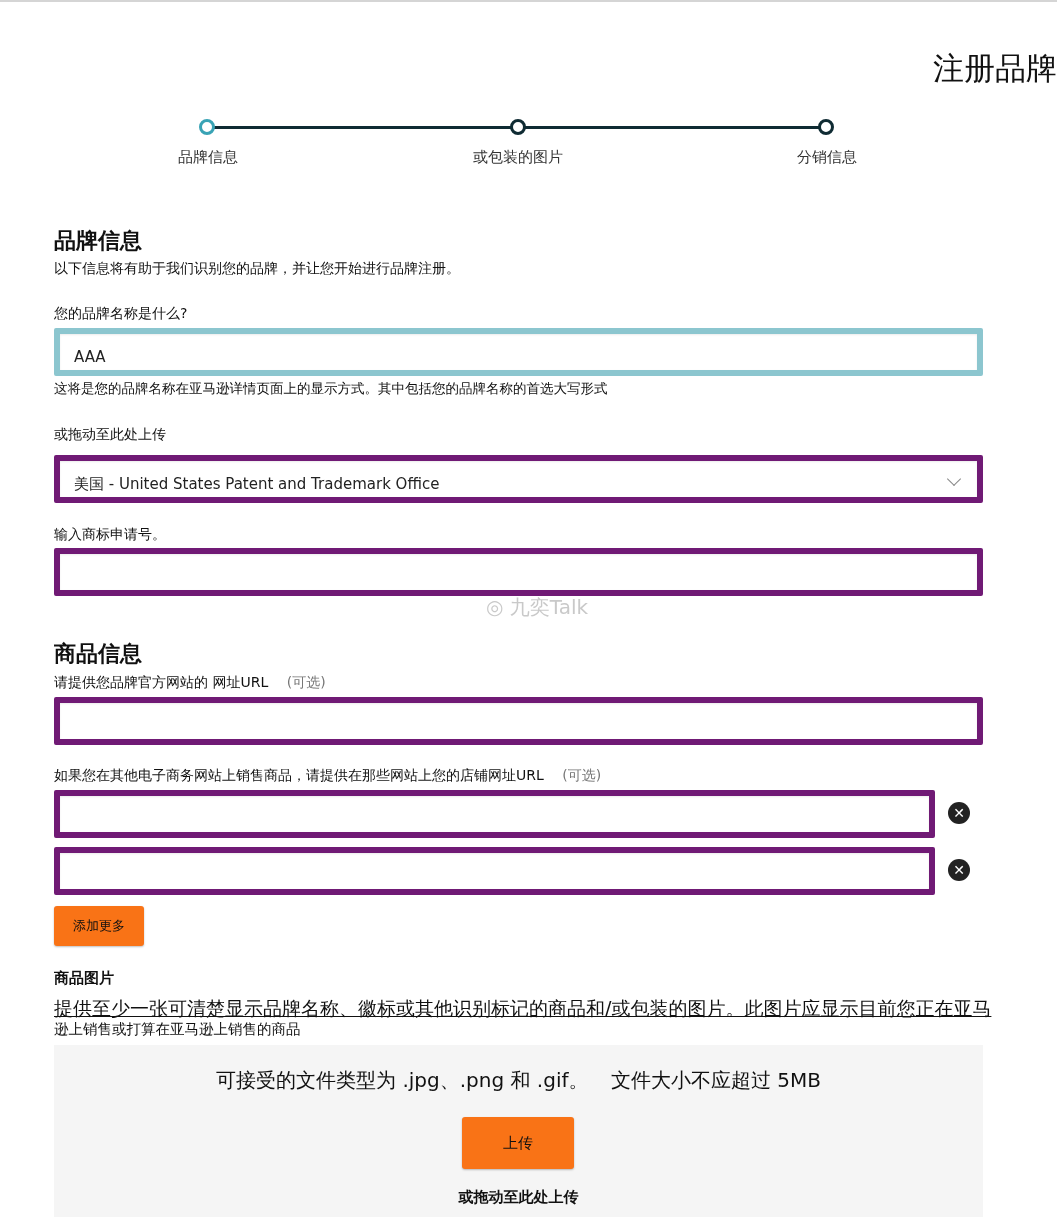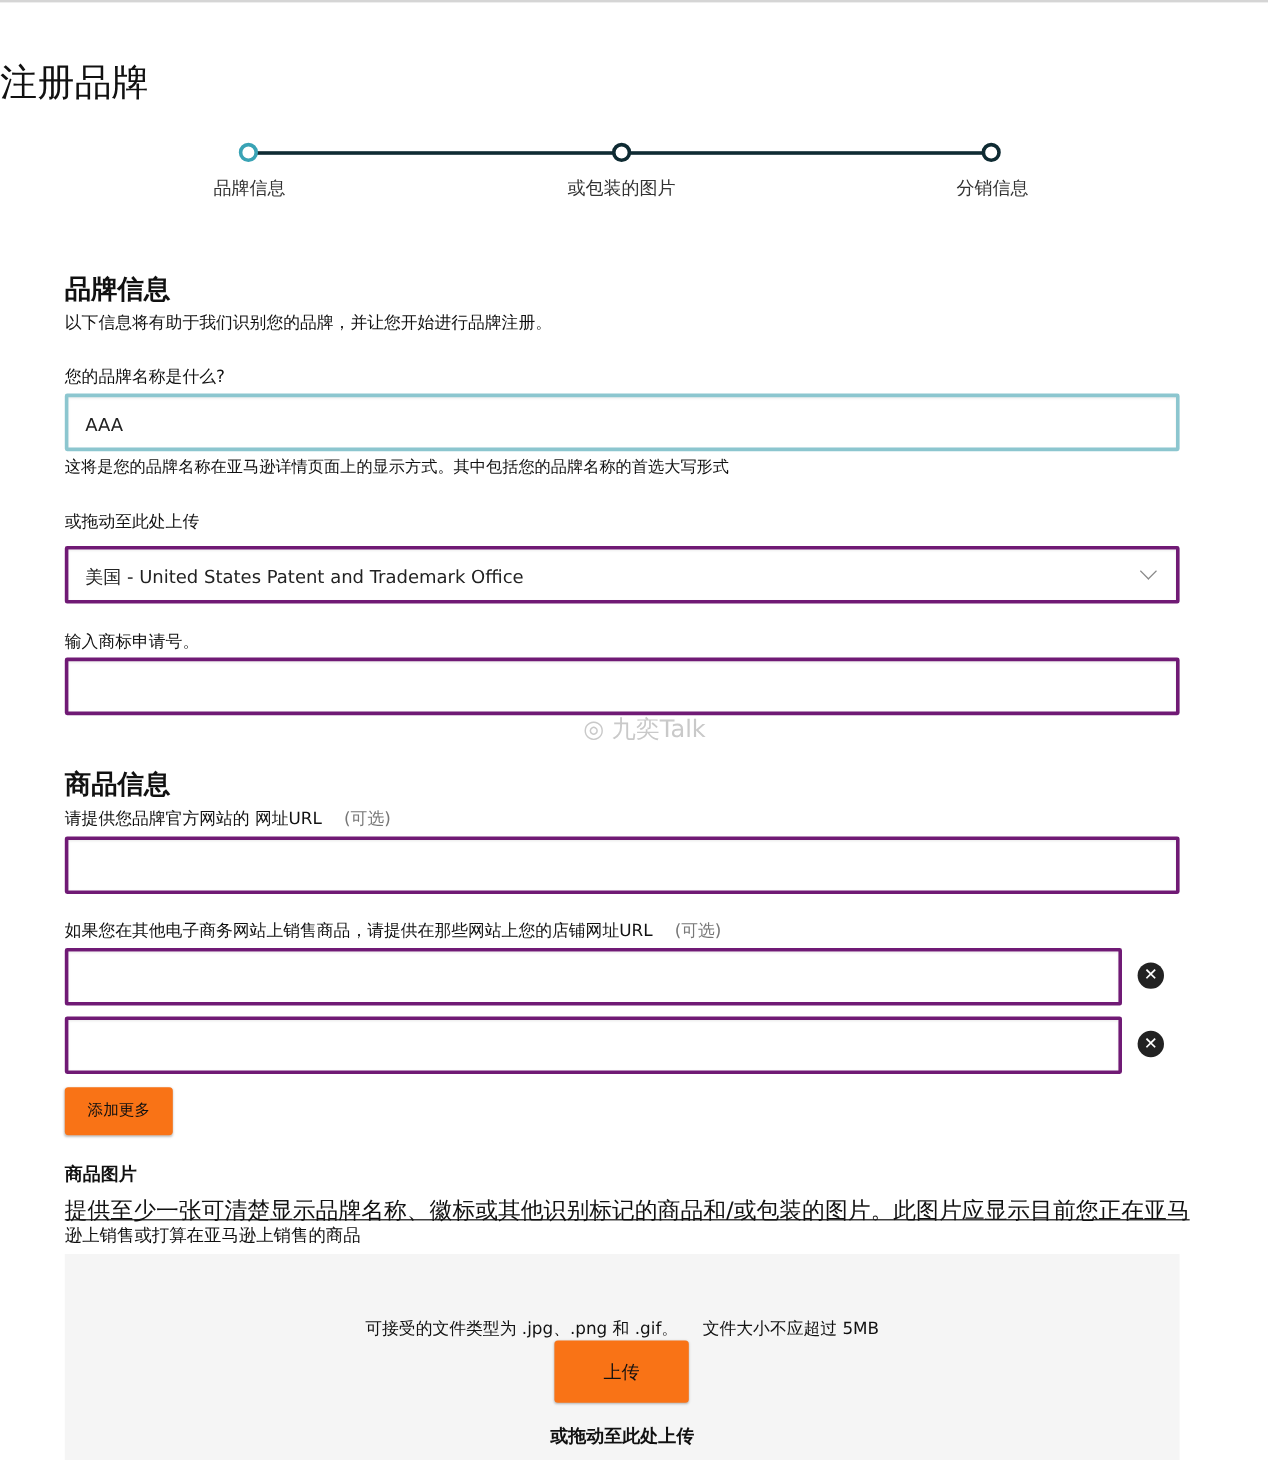--- a/index.html
+++ b/index.html
@@ -1,27 +1,27 @@
 <!DOCTYPE html>
 <html><head>
 <meta charset="utf-8">
 <style>
   * { box-sizing: border-box; margin: 0; padding: 0; }
   html, body { width: 1057px; height: 1217px; overflow: hidden; background: #fff; }
   body { font-family: "DejaVu Sans", "Liberation Sans", sans-serif; color: #111; position: relative; border-top: 2px solid #d5d5d5; }
   .abs { position: absolute; }
-  .title { left: 0; width: 1057px; top: 46px; text-align: left; font-size: 31px; color: #111; font-weight: 400; }
+  .title { left: 0; width: 1057px; top: 46px; text-align: right; font-size: 31px; color: #111; font-weight: 400; }
   .stepper-line { height: 3px; background: #0f2b33; top: 124px; }
   .step-dot { width: 16px; height: 16px; border-radius: 50%; background: #fff; border: 3px solid #0f2b33; top: 117px; }
   .step-dot.active { border-color: #39a3b5; }
   .step-label { top: 146px; font-size: 15px; color: #333; white-space: nowrap; transform: translateX(-50%); }
   .h2 { font-size: 22px; font-weight: 700; color: #111; left: 54px; }
   .txt { font-size: 14px; color: #111; left: 54px; white-space: nowrap; }
   .muted { color: #777; }
-  .input { left: 54px; width: 929px; height: 48px; border: 3px solid #701a75; background: #fff; border-radius: 2px; box-shadow: inset 0 1px 2px rgba(0,0,0,0.08); font-size: 15px; padding: 0 14px; line-height: 46px; color: #222; font-family: "DejaVu Sans", sans-serif; }
+  .input { left: 54px; width: 929px; height: 48px; border: 6px solid #701a75; background: #fff; border-radius: 2px; box-shadow: inset 0 1px 2px rgba(0,0,0,0.08); font-size: 15px; padding: 0 14px; line-height: 46px; color: #222; font-family: "DejaVu Sans", sans-serif; }
   .input.focus { border-color: #8cc6cf; }
   .input.short { width: 881px; }
   .select-chev { right: 18px; top: 13px; width: 10px; height: 10px; border-right: 1.5px solid #888; border-bottom: 1.5px solid #888; transform: rotate(45deg); }
   .remove-btn { width: 22px; height: 22px; border-radius: 50%; background: #222; color: #fff; font-size: 14px; font-weight: 700; text-align: center; line-height: 22px; left: 948px; }
   .btn { background: #f97316; border-radius: 3px; box-shadow: 0 1px 2px rgba(0,0,0,0.25); font-size: 14px; text-align: center; color: #111; }
   .upload-area { left: 54px; top: 1043px; width: 929px; height: 174px; background: #f5f5f5; }
   .watermark { left: 450px; top: 592px; font-size: 20px; color: #c9c9c9; white-space: nowrap; margin-left: 36px; }
 </style>
 </head>
 <body>
@@ -75,19 +75,19 @@
 <div class="abs input short" style="top:845px;"></div>
 <div class="abs remove-btn" style="top:857px;">✕</div>
 
 <div class="abs btn" style="left:54px; top:904px; width:90px; height:40px; line-height:40px; font-size:13px;">添加更多</div>
 
 <div class="abs txt" style="top:967px; font-weight:700; font-size:15px;">商品图片</div>
 <div class="abs txt" style="top:994px; font-size:19px;text-decoration:underline;">提供至少一张可清楚显示品牌名称、徽标或其他识别标记的商品和/或包装的图片。此图片应显示目前您正在亚马</div>
 <div class="abs txt" style="top:1018px; font-size:14.5px;">逊上销售或打算在亚马逊上销售的商品</div>
 
 <div class="abs upload-area">
-  <div class="abs" style="left:0; width:929px; top:22px; text-align:center; font-size:14px; white-space:nowrap;margin-top:32px;">
+  <div class="abs" style="left:0; width:929px; top:22px; text-align:center; font-size:20px; white-space:nowrap;">
     <span>可接受的文件类型为 .jpg、.png 和 .gif。</span>
     <span style="margin-left:16px;">文件大小不应超过 5MB</span>
   </div>
   <div class="abs" style="left:0; width:929px; top:143px; text-align:center; font-size:15px; font-weight:700;">或拖动至此处上传</div>
   <div class="abs btn" style="left:408px; top:72px; width:112px; height:52px; line-height:52px; font-size:15px;">上传</div>
 </div>
 
 </body></html>

